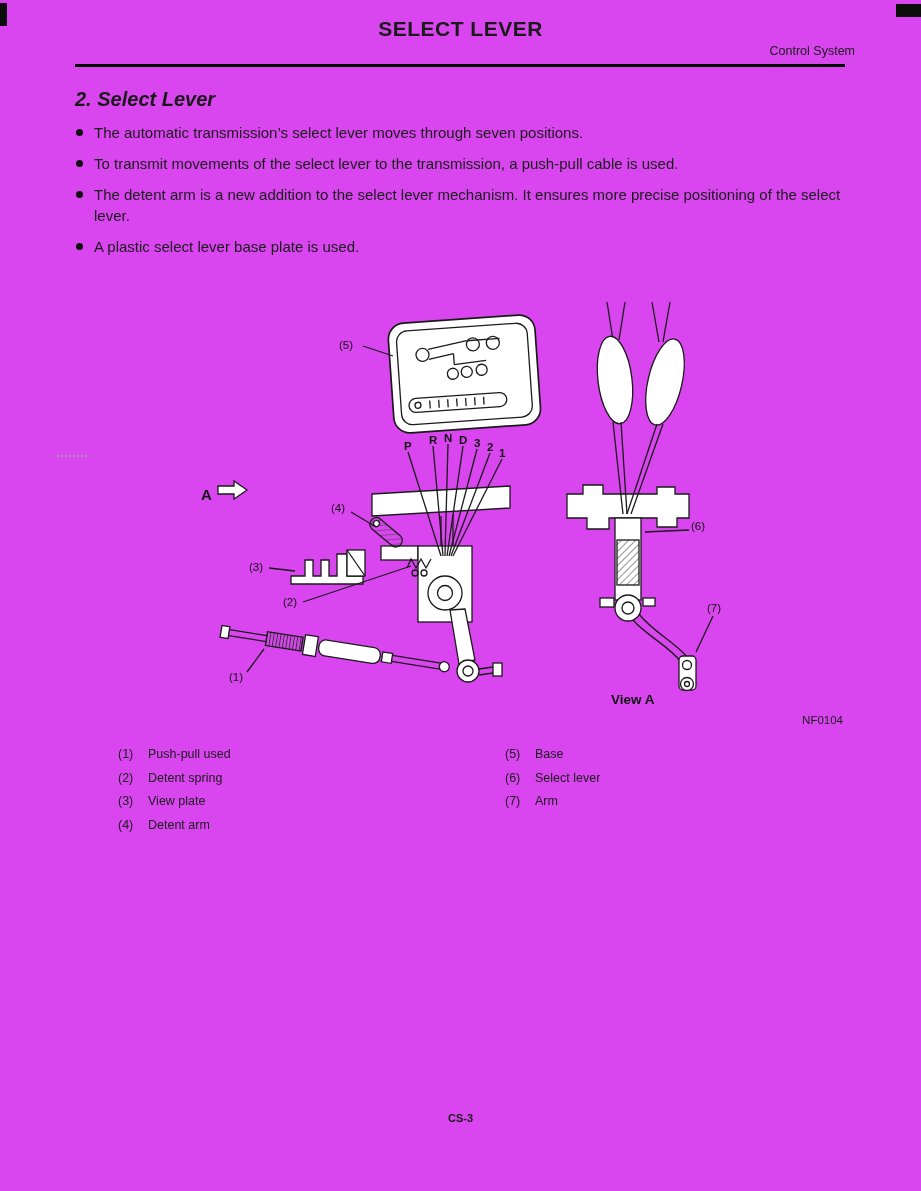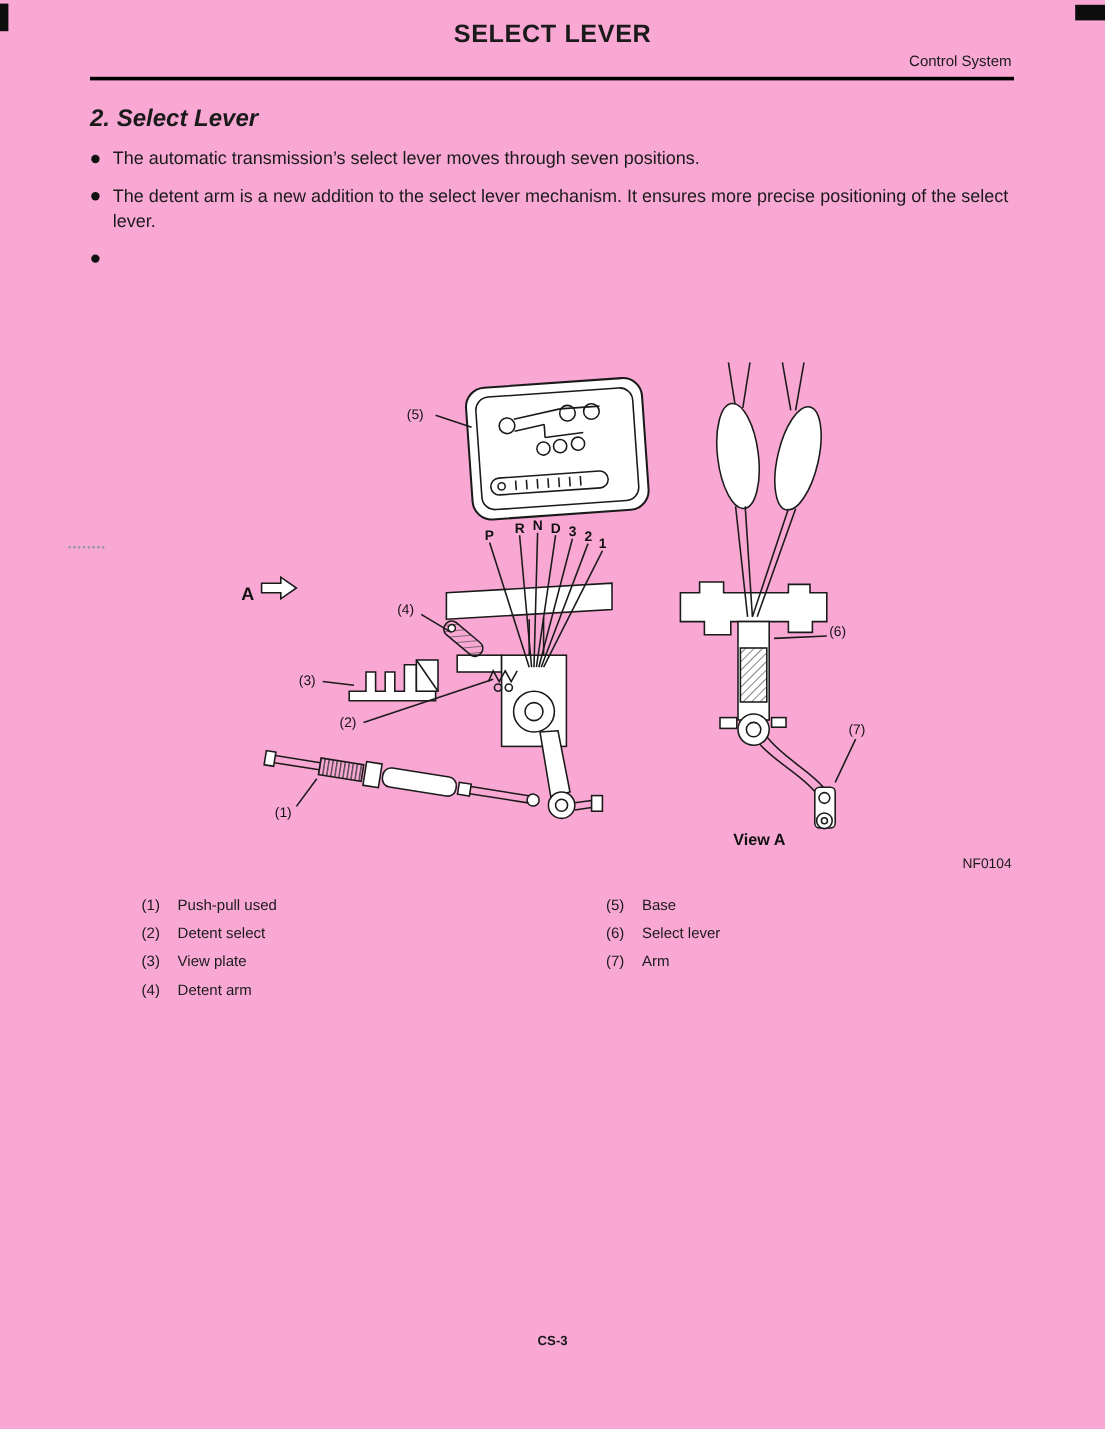--- a/index.html
+++ b/index.html
@@ -1,24 +1,24 @@
 <!DOCTYPE html>
 <html><head>
 <meta charset="utf-8">
 <style>
   * { margin:0; padding:0; box-sizing:border-box; }
   html,body { width:921px; height:1191px; }
   body { font-family:"Liberation Sans", sans-serif; color:#1a1a1a; background:#fff; position:relative; }
-  .page { position:absolute; inset:0; width:921px; height:1191px; background:#f9a8d4; overflow:hidden; }
+  .page { position:absolute; inset:0; width:921px; height:1191px; background:#d946ef; overflow:hidden; }
 
   .edge-left  { position:absolute; left:0; top:3px;  width:7px;  height:23px; background:#0d0d0d; }
   .edge-right { position:absolute; right:0; top:4px; width:25px; height:13px; background:#0d0d0d; }
 
   .header-title    { position:absolute; top:17px; left:0; width:100%; text-align:center; font-size:21px; font-weight:bold; letter-spacing:.5px; }
-  .header-subtitle { position:absolute; top:44px; right:78px; font-size:12.5px; }
+  .header-subtitle { position:absolute; top:44px; right:66px; font-size:12.5px; }
   .rule            { position:absolute; top:64px; left:75px; width:770px; height:3px; background:#000; }
 
   .section-title { position:absolute; top:88px; left:75px; font-size:20px; font-weight:bold;font-style:italic; }
 
   .bullets { position:absolute; top:122px; left:75px; width:775px; }
   .bullet  { display:flex; margin-bottom:10px; font-size:15px; line-height:21px; }
   .dot     { flex:0 0 auto; width:7px; height:7px; border-radius:50%; background:#111; margin:7px 11px 0 1px; }
 
   .figure-wrap { position:absolute; top:300px; left:55px; width:810px; height:440px; }
   .figure-code { position:absolute; top:714px; right:78px; font-size:11.5px; }
@@ -53,24 +53,29 @@
 
   <div class="section-title">2. Select Lever</div>
 
   <div class="bullets">
     <div class="bullet">
       <span class="dot"></span>
       <span>The automatic transmission’s select lever moves through seven positions.</span>
     </div>
     <div class="bullet">
       <span class="dot"></span>
+      <span>To transmit movements of the select lever to the transmission, a push-pull cable is used.</span>
+    </div>
+    <div class="bullet">
+      <span class="dot"></span>
       <span>The detent arm is a new addition to the select lever mechanism. It ensures more precise positioning of the select lever.</span>
     </div>
     <div class="bullet">
       <span class="dot"></span>
+      <span>A plastic select lever base plate is used.</span>
     </div>
   </div>
 
   <div class="artifact"></div>
 
   <div class="figure-wrap">
     <svg viewBox="0 0 810 440" width="810" height="440">
       <defs>
         <pattern id="hatch" patternUnits="userSpaceOnUse" width="5" height="5" patternTransform="rotate(45)">
           <line x1="0" y1="0" x2="0" y2="5" stroke="#444" stroke-width="1.1"></line>
@@ -238,21 +243,21 @@
   <div class="figure-code">NF0104</div>
 
   <div class="legend">
     <div class="legend-col">
       <div class="legend-row">
         <span class="lnum">(1)</span>
         <span>Push-pull used</span>
       </div>
       <div class="legend-row">
         <span class="lnum">(2)</span>
-        <span>Detent select</span>
+        <span>Detent spring</span>
       </div>
       <div class="legend-row">
         <span class="lnum">(3)</span>
         <span>View plate</span>
       </div>
       <div class="legend-row">
         <span class="lnum">(4)</span>
         <span>Detent arm</span>
       </div>
     </div>

